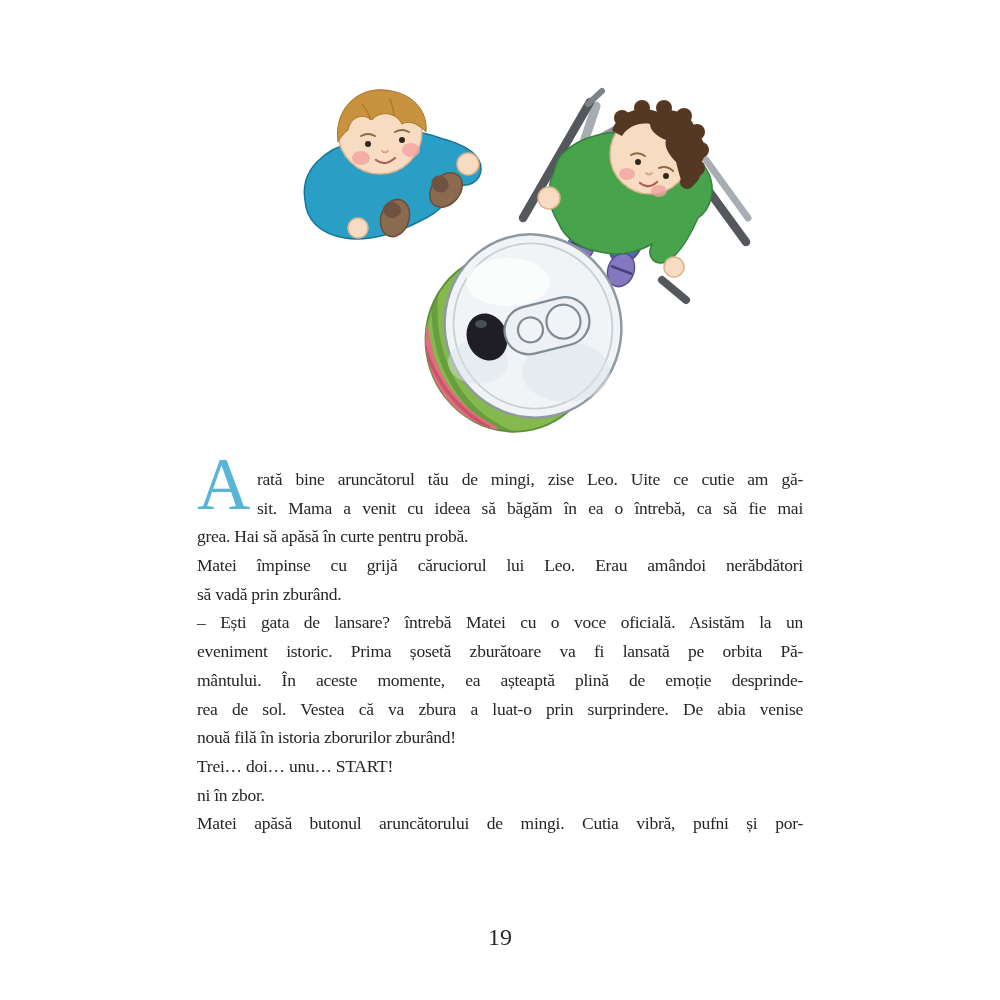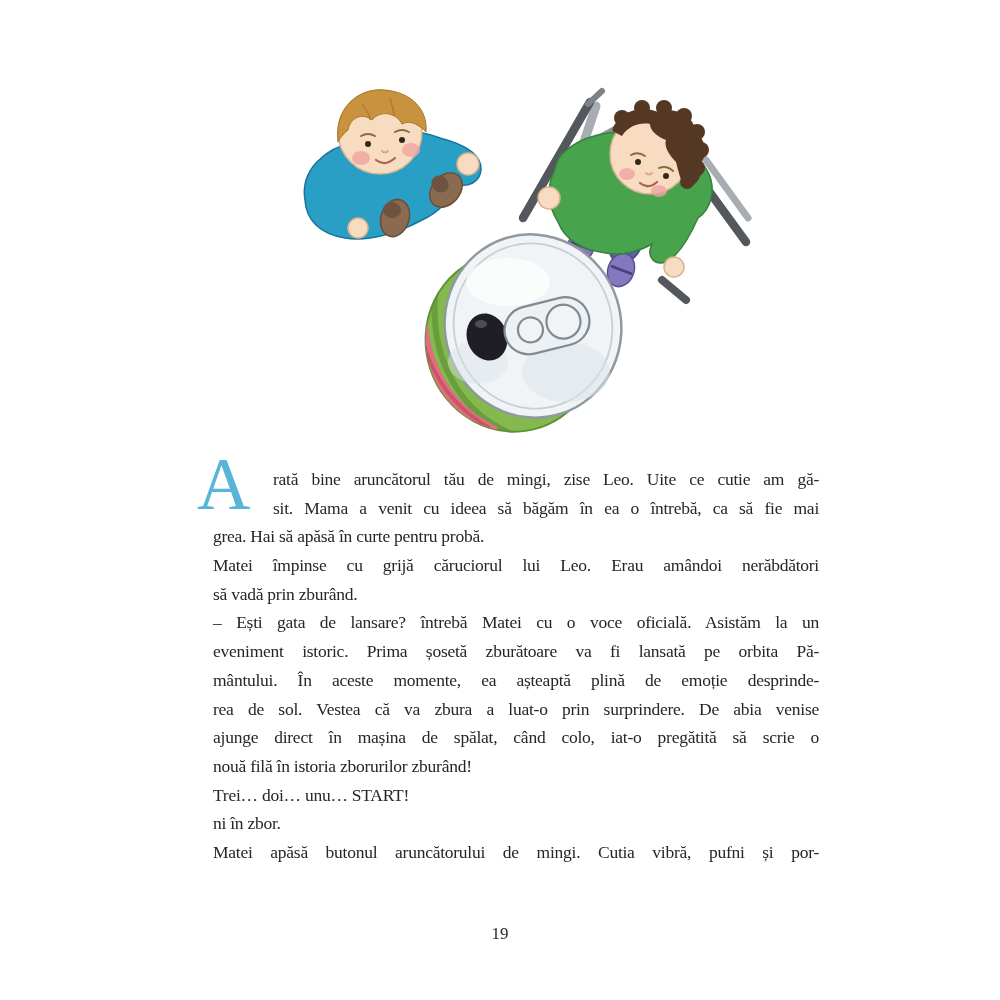--- a/index.html
+++ b/index.html
@@ -19,21 +19,21 @@
   }
   .illustration {
     position: absolute;
     left: 250px;
     top: 60px;
     width: 520px;
     height: 380px;
   }
   .story {
     position: absolute;
-    left: 213px;
+    left: 197px;
     top: 465px;
     width: 606px;
     font-size: 17.5px;
     line-height: 28.7px;
     letter-spacing: -0.25px;
     color: #262626;
   }
   .ln {
     height: 28.7px;
     white-space: nowrap;
@@ -56,21 +56,21 @@
     line-height: 1;
     color: #58b5d8;
     letter-spacing: 0;
   }
   .folio {
     position: absolute;
     left: 197px;
     top: 924px;
     width: 606px;
     text-align: center;
-    font-size: 17px;
+    font-size: 24px;
     color: #2a2a2a;
   }
   .skin { fill: #f8dcc2; stroke: #dbb28e; stroke-width: 1.5; }
   .cheek { fill: #f0a3a0; opacity: 0.8; }
   .eye { fill: #33261c; }
   .facestroke { fill: none; stroke: #aa6252; stroke-width: 2.2; stroke-linecap: round; }
   .browstroke { fill: none; stroke: #8a6a42; stroke-width: 2; stroke-linecap: round; }
   .nosestroke { fill: none; stroke: #d9a884; stroke-width: 2; stroke-linecap: round; }
 </style>
 </head>
@@ -219,21 +219,20 @@
     <div class="ln dc">sit. Mama a venit cu ideea să băgăm în ea o întrebă, ca să fie mai</div>
     <div class="ln last">grea. Hai să apăsă în curte pentru probă.</div>
 
     <div class="ln">Matei împinse cu grijă căruciorul lui Leo. Erau amândoi nerăbdători</div>
     <div class="ln last">să vadă prin zburând.</div>
 
     <div class="ln">– Ești gata de lansare? întrebă Matei cu o voce oficială. Asistăm la un</div>
     <div class="ln">eveniment istoric. Prima șosetă zburătoare va fi lansată pe orbita Pă-</div>
     <div class="ln">mântului. În aceste momente, ea așteaptă plină de emoție desprinde-</div>
     <div class="ln">rea de sol. Vestea că va zbura a luat-o prin surprindere. De abia venise</div>
-    <div class="ln">ajunge direct în mașina de spălat, când colo, iat-o pregătită să scrie o</div>
     <div class="ln last">nouă filă în istoria zborurilor zburând!</div>
 
     <div class="ln last">Trei… doi… unu… START!</div>
 
     <div class="ln last">ni în zbor.</div>
     <div class="ln">Matei apăsă butonul aruncătorului de mingi. Cutia vibră, pufni și por-</div>
   </div>
 
   <div class="folio">19</div>
 

